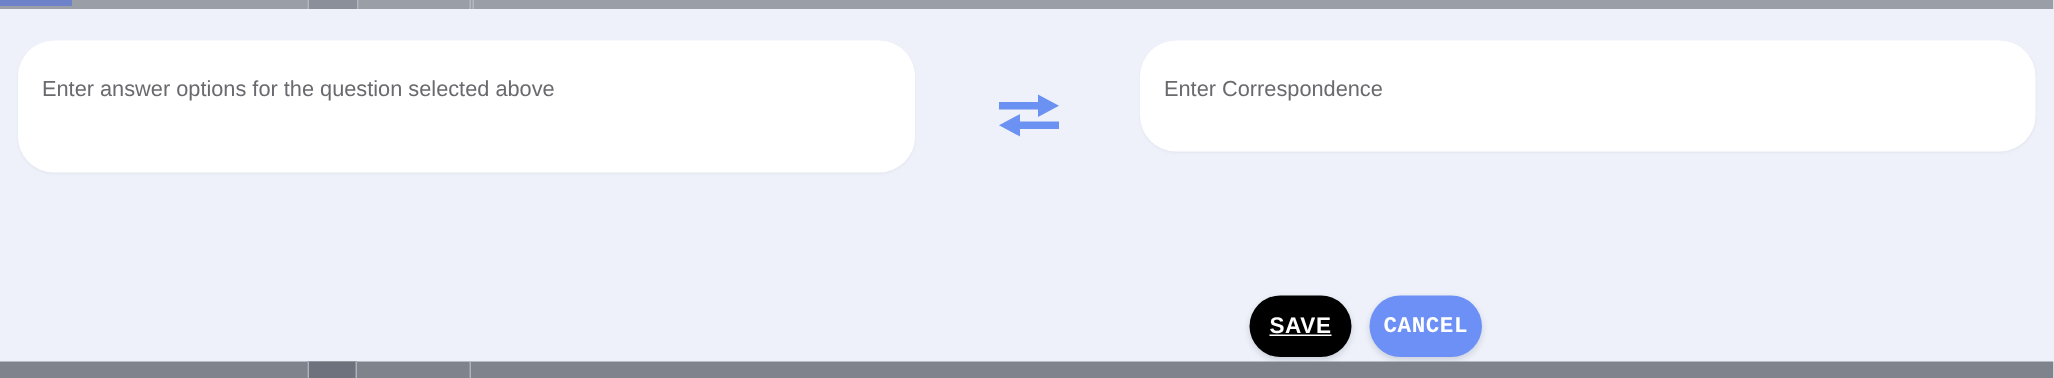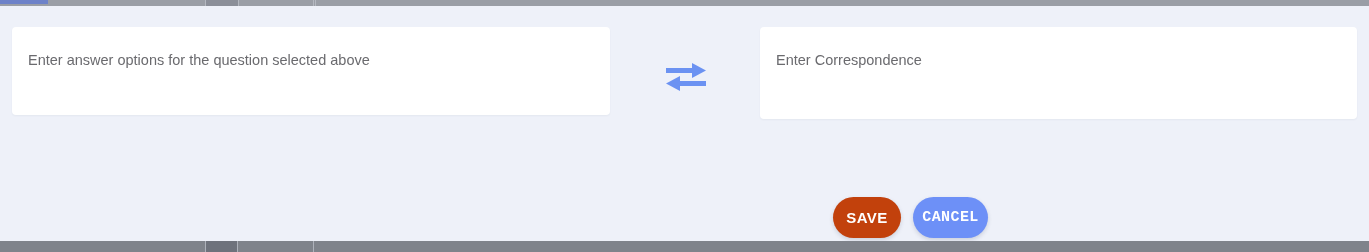--- a/index.html
+++ b/index.html
@@ -73,21 +73,21 @@
     top: 15px;
     left: 0;
     width: 1369px;
     height: 90px;
   }
 
   .textbox {
     position: absolute;
     background: #ffffff;
     border: none;
-    border-radius: 4px;
+    border-radius: 24px;
     box-sizing: border-box;
     padding: 24px 16px 0 16px;
     font-family: "Liberation Sans", sans-serif;
     font-size: 14.5px;
     color: #5f5f63;
     line-height: 1.3;
     resize: none;
     outline: none;
     overflow: hidden;
     box-shadow: 0 1px 2px rgba(40,50,80,0.05);
@@ -101,21 +101,21 @@
     left: 12px;
     top: 6px;
     width: 598px;
     height: 88px;
   }
 
   #correspondence-textarea {
     left: 760px;
     top: 6px;
     width: 597px;
-    height: 92px;
+    height: 74px;
   }
 
   
   .swap-icon-wrap {
     position: absolute;
     left: 658px;
     top: 38px;
     width: 56px;
     height: 40px;
     display: flex;
@@ -148,21 +148,22 @@
     box-shadow: 0 2px 4px rgba(50,60,90,0.18);
     display: flex;
     align-items: center;
     justify-content: center;
     padding: 0;
   }
 
   #save-button {
     left: 0px;
     width: 68px;
-    background: #c2410c;
+    background: #000000;
+    text-decoration: underline;
   }
 
   #cancel-button {
     left: 80px;
     width: 75px;
     background: #6d90f7;
     font-family: Liberation Mono, monospace;
   }
 </style>
 </head>

